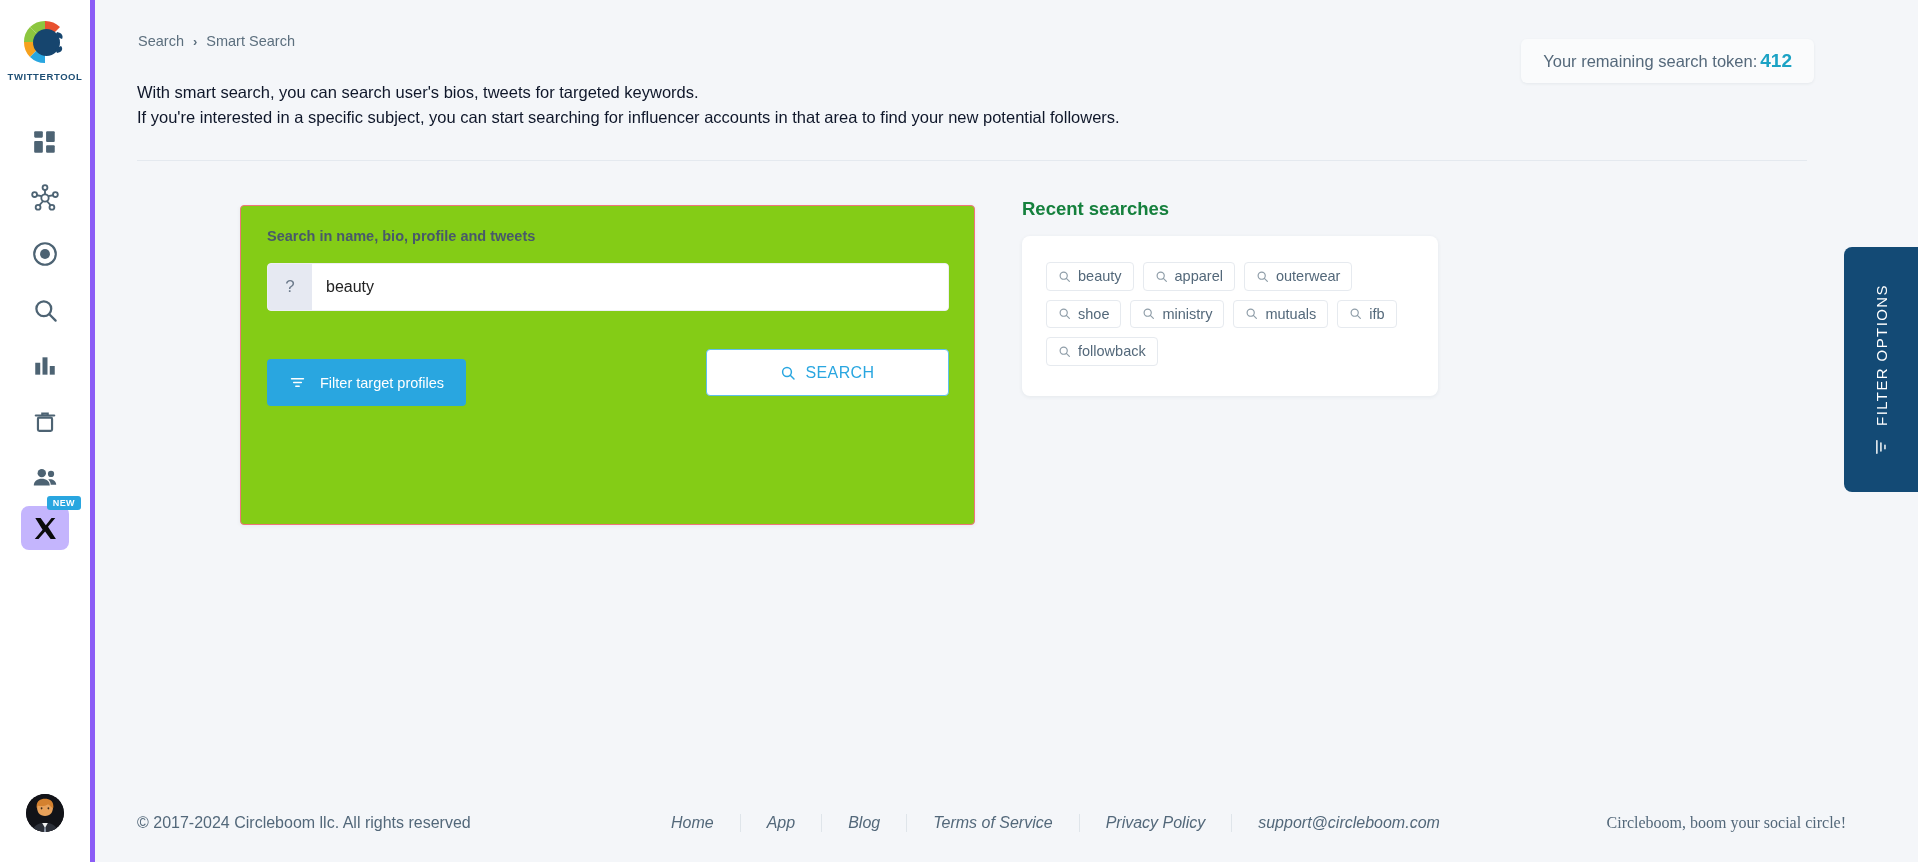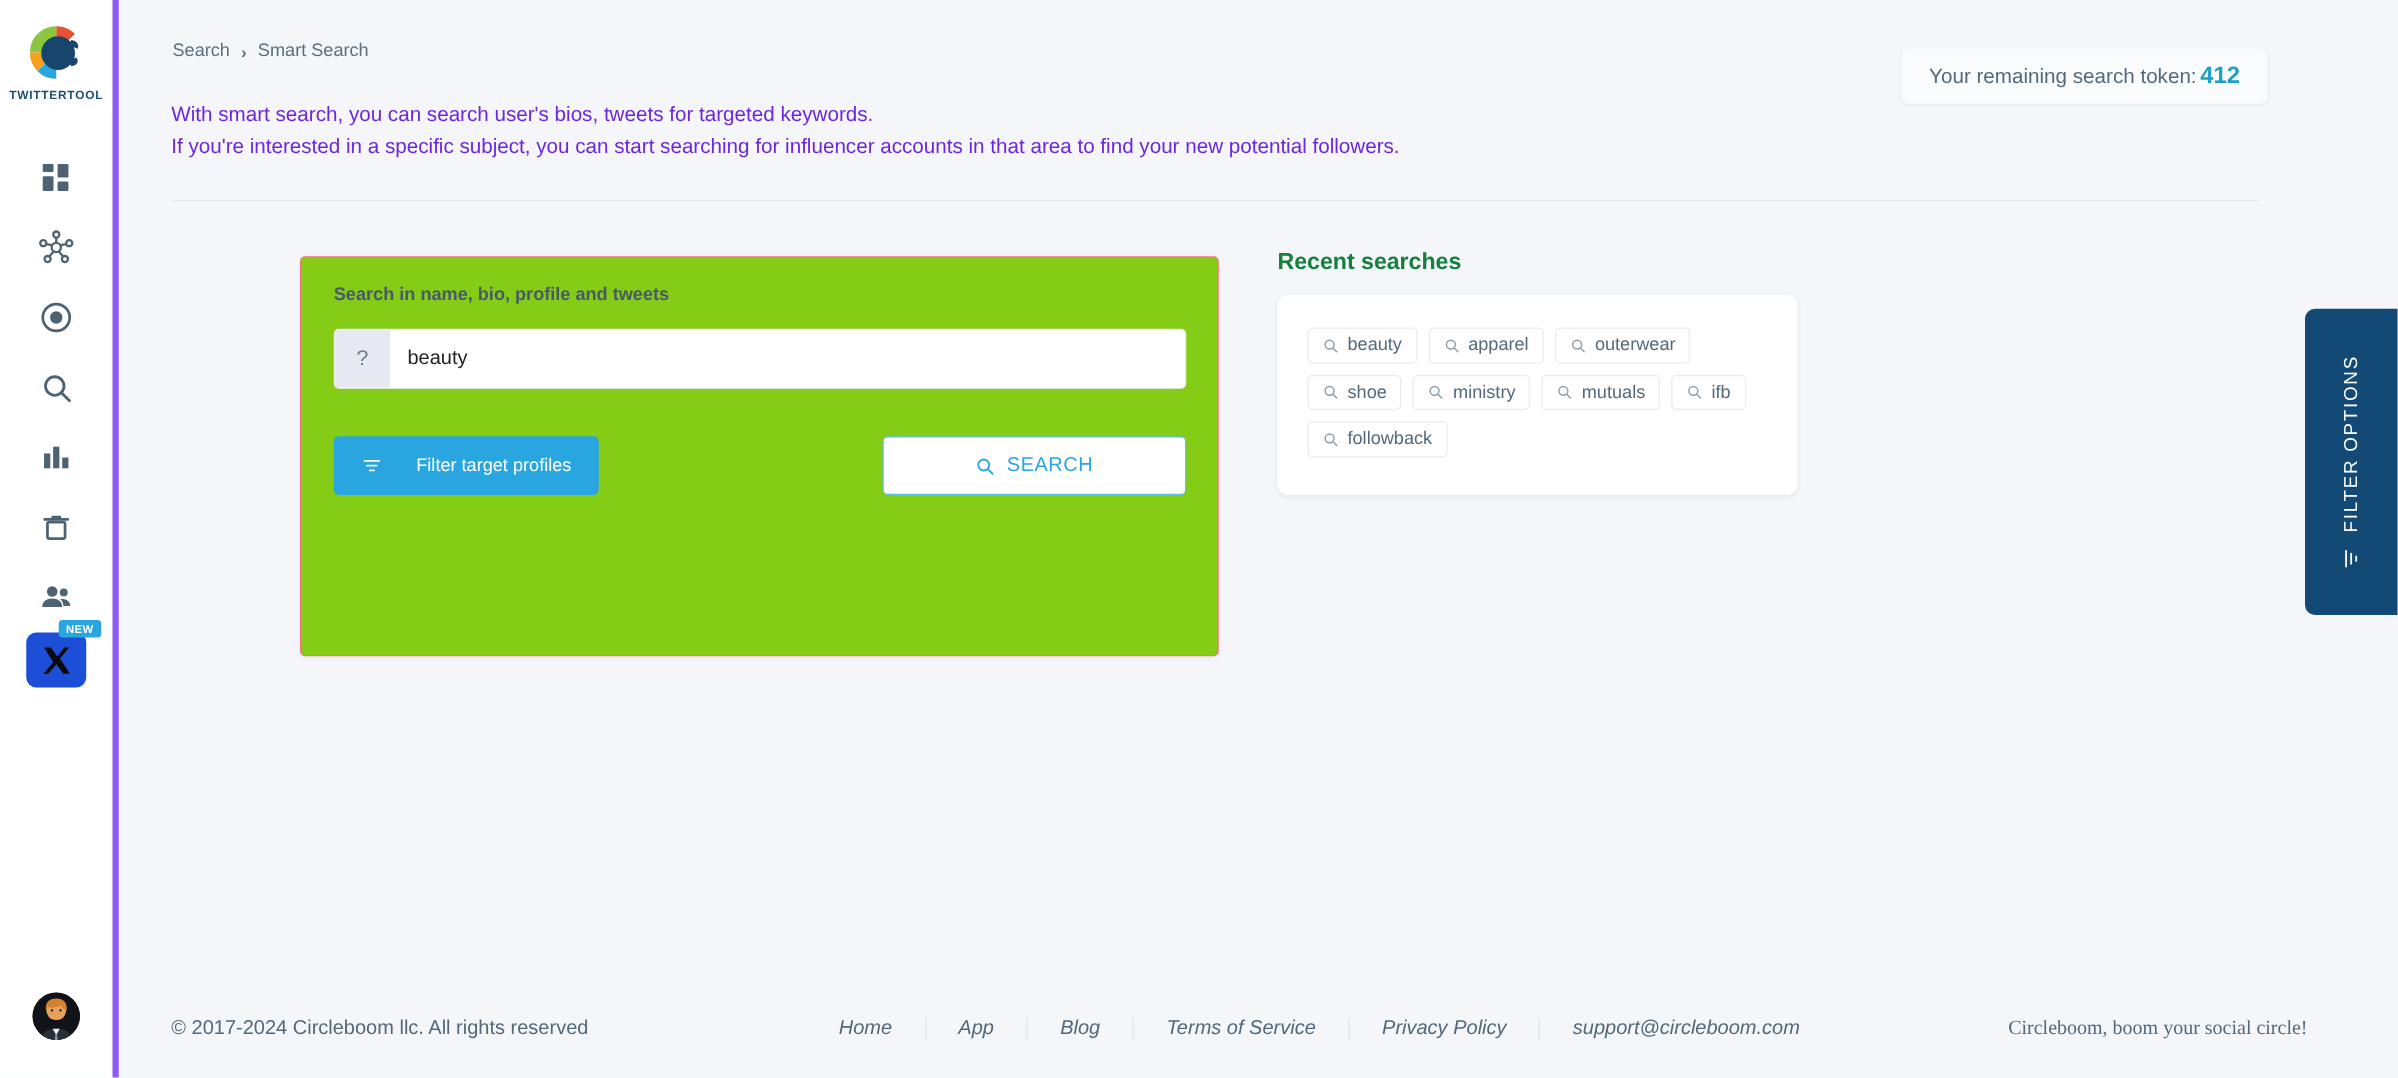--- a/index.html
+++ b/index.html
@@ -23,42 +23,42 @@
     font-size: 9.5px; font-weight: 700; letter-spacing: .6px;
     color: #1d4e74; margin-top: 3px;
   }
   .nav-list { margin-top: 32px; width: 100%; display: flex; flex-direction: column; align-items: center; }
   .nav-item {
     width: 58px; height: 56px;
     display: flex; align-items: center; justify-content: center;
     position: relative; border-radius: 8px; cursor: pointer;
   }
   .nav-item svg { display:block; }
-  .nav-item.boxed { background: #1d4ed8; width: 48px; height: 44px; border-radius: 8px; }
+  .nav-item.boxed { background: #c4b5fd; width: 48px; height: 44px; border-radius: 8px; }
   .badge-new {
     position: absolute; top: -10px; right: -12px;
     background: #29a6e0; color: #fff;
     font-size: 9px; font-weight: 700; letter-spacing: .4px;
     padding: 2px 6px 2px 6px; border-radius: 3px;
   }
   #avatar {
     position: absolute; bottom: 30px; left: 50%; transform: translateX(-50%);
     width: 38px; height: 38px; border-radius: 50%;
     background: #111218; overflow: hidden;
   }
   
   #main { position: absolute; left: 95px; top: 0; right: 0; height: 862px; }
   #breadcrumb {
     position: absolute; left: 43px; top: 33px;
     font-size: 14.5px; color: #5c6f7e; display: flex; align-items: center; gap: 9px;
   }
   #breadcrumb .chev { color: #5c6f7e; font-size: 13px; font-weight: 700; }
   #desc {
     position: absolute; left: 42px; top: 80px;
-    font-size: 16.5px; line-height: 25px; color: #6d28d9;
+    font-size: 16.5px; line-height: 25px; color: #0f172a;
   }
   #headrule {
     position: absolute; left: 42px; top: 160px; width: 1670px;
     border-bottom: 1px solid #e4e9ef;
   }
   #token-chip {
     position: absolute; right: 104px; top: 39px;
     background: #fafbfc; border-radius: 6px;
     padding: 11px 22px;
     font-size: 16.5px; color: #55697b;
@@ -87,24 +87,24 @@
   #input-addon {
     width: 44px; background: #e6e9f2; display: flex; align-items: center; justify-content: center;
     color: #6d7b8c; font-size: 17px;
   }
   #keyword-input {
     flex: 1; border: none; outline: none; padding: 0 14px;
     font-size: 16px; color: #222; font-family: "Liberation Sans", sans-serif;
     background: #fff;
   }
   #filter-btn {
-    position: absolute; left: 26px; top: 143px;
+    position: absolute; left: 26px; top: 153px;
     height: 47px; padding: 0 22px;
     background: #29a6e0; color: #fff; border: none; border-radius: 4px;
-    display: flex; align-items: center; gap: 27px;
+    display: flex; align-items: center; gap: 14px;
     font-size: 14.5px; cursor: pointer; font-family: "Liberation Sans", sans-serif;
   }
   #search-btn {
     position: absolute; left: 465px; top: 143px;
     width: 243px; height: 47px;
     background: #fff; color: #29a6e0;
     border: 1px solid #5ec0ea; border-radius: 4px;
     display: flex; align-items: center; justify-content: center; gap: 9px;
     font-size: 16px; letter-spacing: .4px; cursor: pointer;
     font-family: "Liberation Sans", sans-serif;

